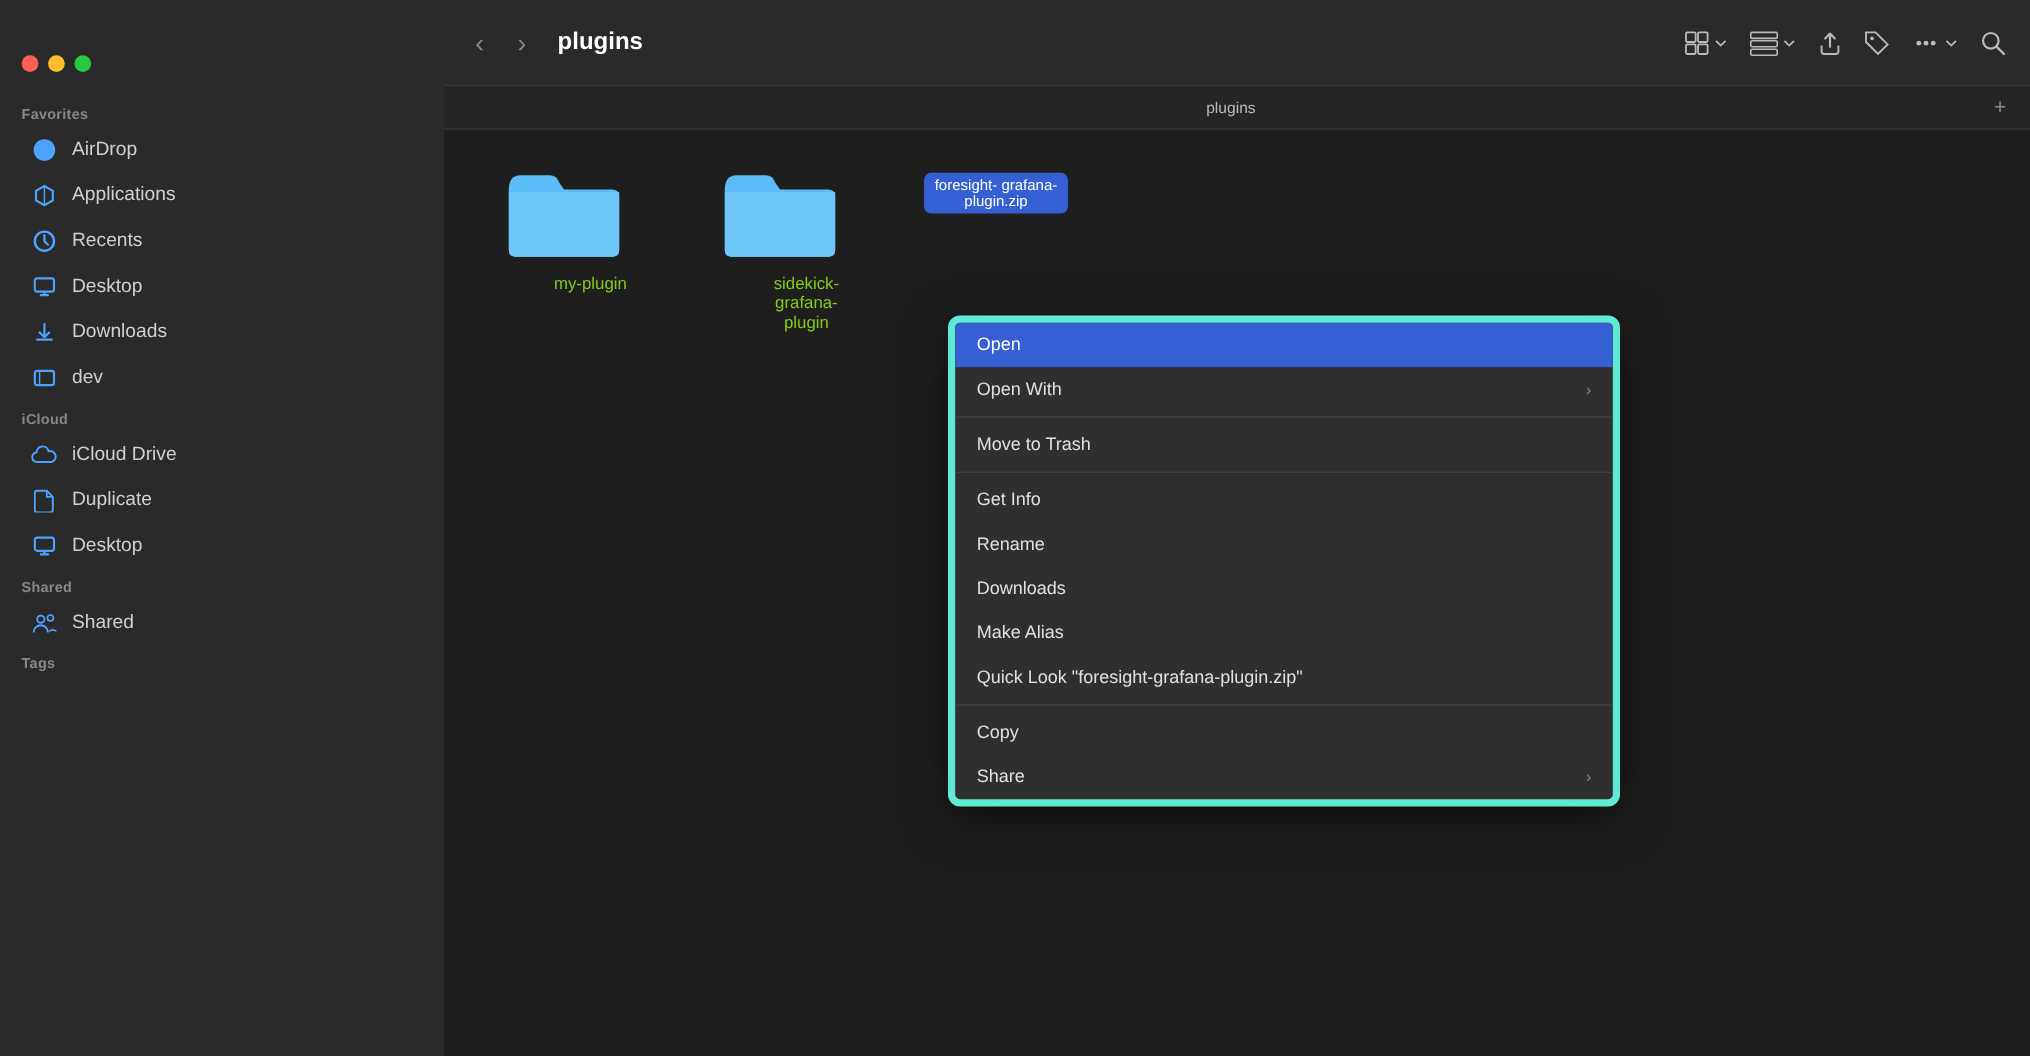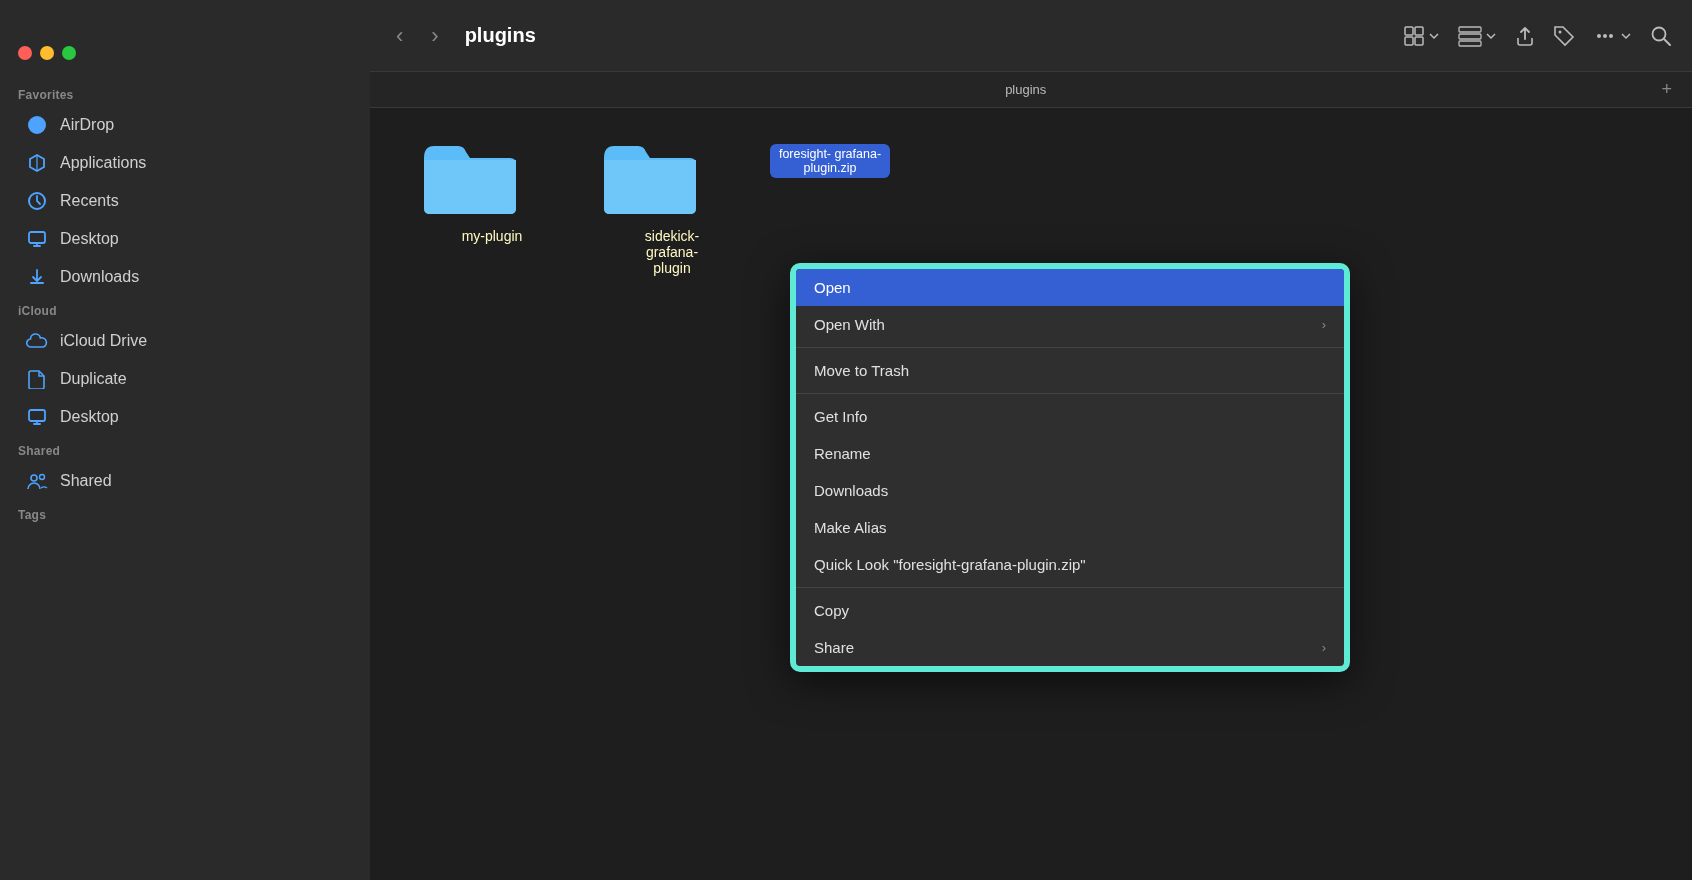--- a/index.html
+++ b/index.html
@@ -174,21 +174,21 @@
     }
 
     .folder-icon {
       width: 100px;
       height: 80px;
       position: relative;
     }
 
     .file-label {
       font-size: 14px;
-      color: #fef9c3;
+      color: #84cc16;
       text-align: center;
       word-break: break-word;
       padding-left: 44px;
     }
 
     .zip-file-item {
       position: relative;
     }
 
     
@@ -305,20 +305,29 @@
   <div class="sidebar-item">
     <span class="icon icon-blue">
       <svg width="20" height="20" viewBox="0 0 20 20">
         <path d="M10 3 L10 13 M6 10 L10 14 L14 10" stroke="#4da3ff" stroke-width="1.8" fill="none" stroke-linecap="round" stroke-linejoin="round"></path>
         <rect x="3" y="15" width="14" height="2" rx="1" fill="#4da3ff"></rect>
       </svg>
     </span>
     <span>Downloads</span>
   </div>
 
+  <div class="sidebar-item">
+    <span class="icon icon-blue">
+      <svg width="20" height="20" viewBox="0 0 20 20">
+        <rect x="2" y="4" width="16" height="12" rx="2" stroke="#4da3ff" stroke-width="1.8" fill="none"></rect>
+        <line x1="6" y1="4" x2="6" y2="16" stroke="#4da3ff" stroke-width="1.2"></line>
+      </svg>
+    </span>
+    <span>dev</span>
+  </div>
 
   <div class="sidebar-section-label">iCloud</div>
 
   <div class="sidebar-item">
     <span class="icon icon-blue">
       <svg width="22" height="16" viewBox="0 0 22 16">
         <path d="M17 14H5a4 4 0 01-.5-8 5 5 0 019.9-1A3.5 3.5 0 0117 14z" stroke="#4da3ff" stroke-width="1.6" fill="none"></path>
       </svg>
     </span>
     <span>iCloud Drive</span>

